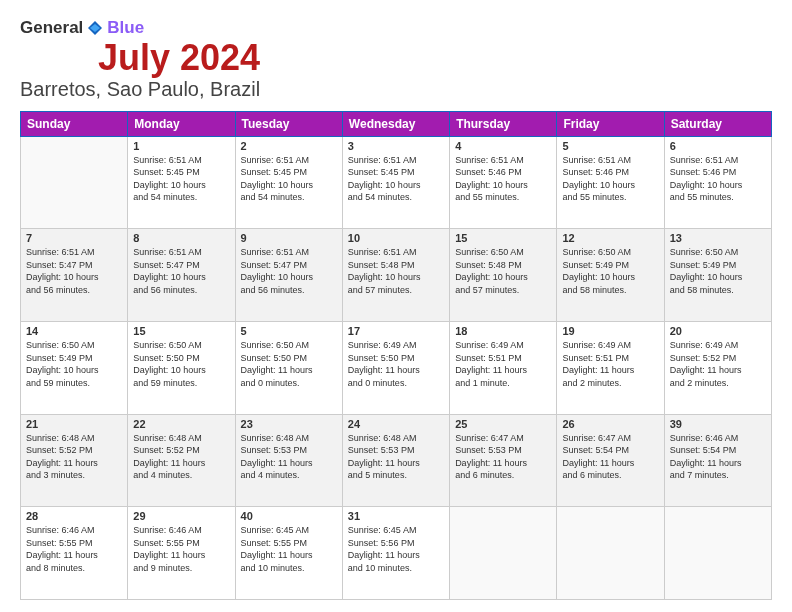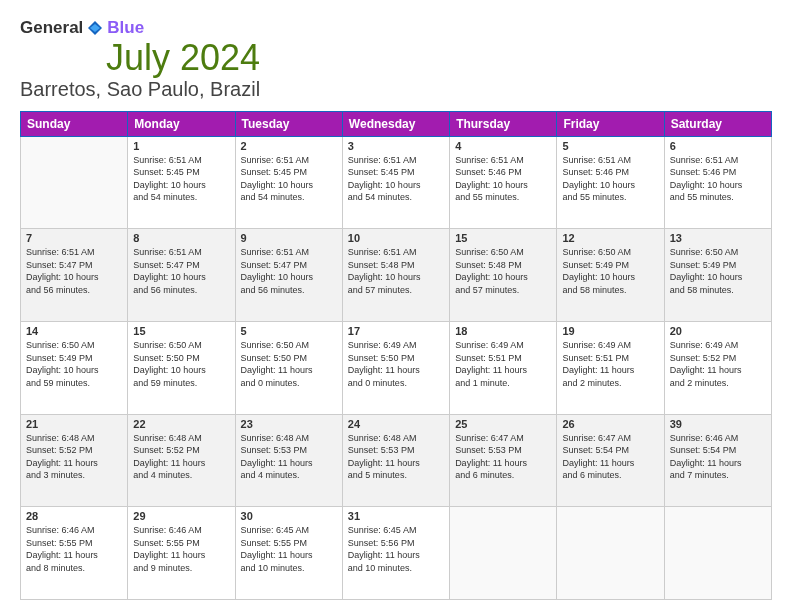--- a/index.html
+++ b/index.html
@@ -32,22 +32,22 @@
     .logo-text {
       display: flex;
       align-items: center;
       gap: 2px;
     }
     .title-area {
       text-align: right;
     }
     .month-title {
       font-size: 36px;
-      font-weight: normal;
-      color: #4d7c0f;
+      font-weight: bold;
+      color: #b91c1c;
       line-height: 1.1;
     }
     .location-title {
       font-size: 20px;
       color: #444;
     }
     .calendar-table {
       width: 100%;
       border-collapse: collapse;
       flex: 1;
@@ -329,21 +329,21 @@
 and 8 minutes.</div>
           </td>
           <td>
             <span class="day-number">29</span>
             <div class="day-info" style="white-space: pre-line;">Sunrise: 6:46 AM
 Sunset: 5:55 PM
 Daylight: 11 hours
 and 9 minutes.</div>
           </td>
           <td>
-            <span class="day-number">30</span>
+            <span class="day-number">40</span>
             <div class="day-info" style="white-space: pre-line;">Sunrise: 6:45 AM
 Sunset: 5:55 PM
 Daylight: 11 hours
 and 10 minutes.</div>
           </td>
           <td>
             <span class="day-number">31</span>
             <div class="day-info" style="white-space: pre-line;">Sunrise: 6:45 AM
 Sunset: 5:56 PM
 Daylight: 11 hours

